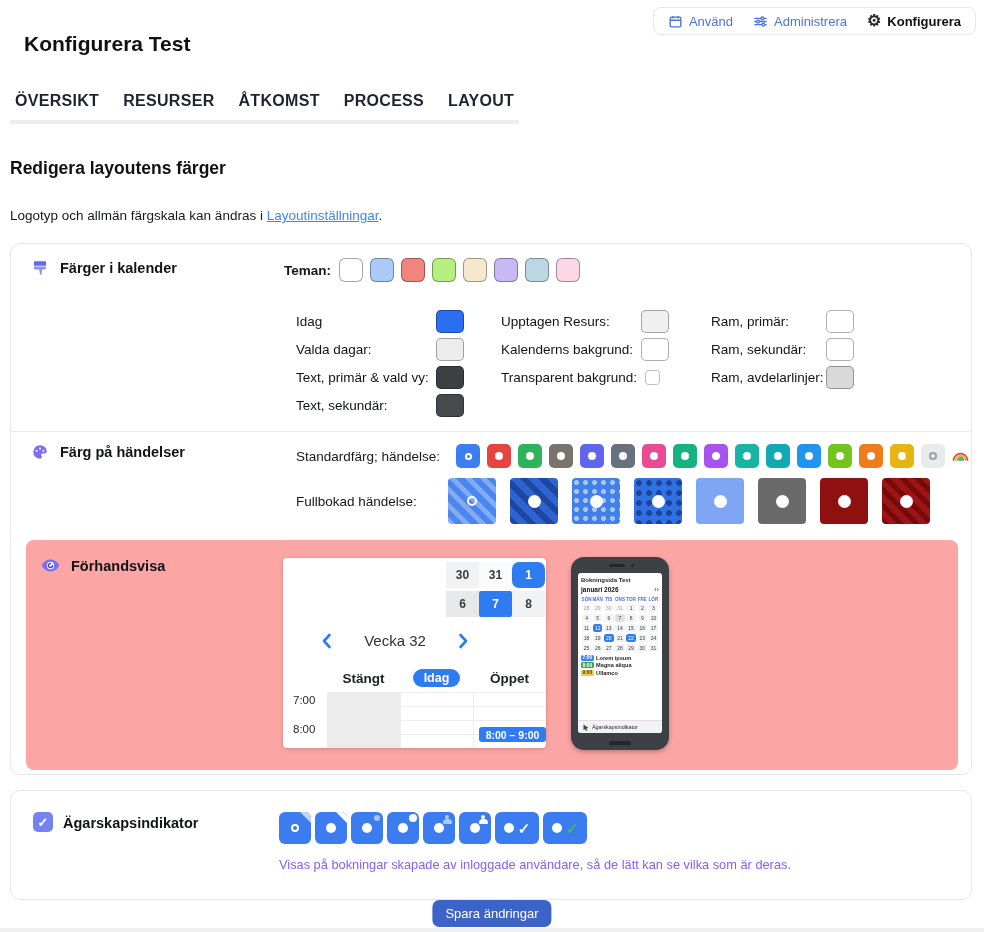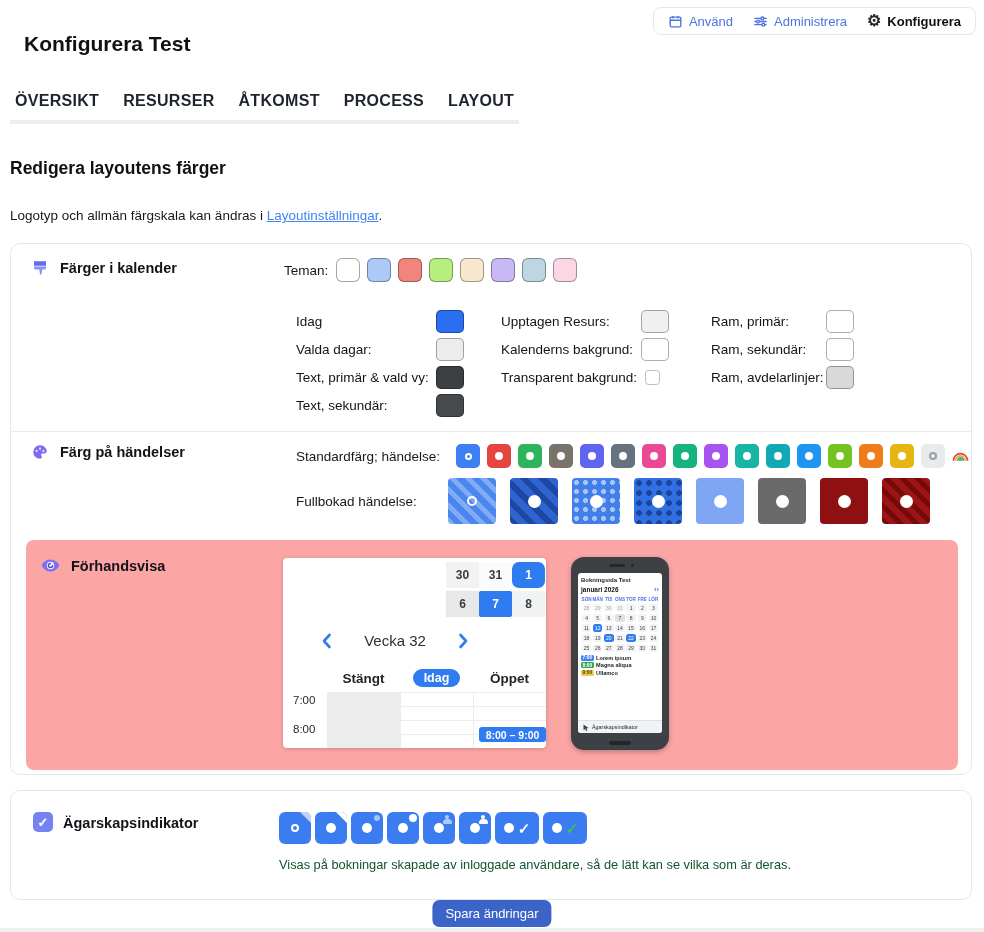--- a/index.html
+++ b/index.html
@@ -35,21 +35,21 @@
   .card{position:absolute;background:#fff;border:1px solid #e4e7ec;border-radius:10px;}
   #card1{left:10px;top:243px;width:962px;height:532px;}
   #card2{left:10px;top:790px;width:962px;height:110px;}
 
   .sec-head{position:absolute;display:flex;align-items:center;gap:11px;font-weight:bold;font-size:14.5px;color:#101318;}
   #head-cal{left:20px;top:15px;}
   #head-events{left:20px;top:199px;}
   #head-preview{left:15px;top:16px;}
 
   
-  .themes-row{position:absolute;left:273px;top:14px;display:flex;align-items:center;gap:8px;font-size:13.5px;}
+  .themes-row{position:absolute;left:273px;top:14px;display:flex;align-items:center;gap:8px;font-size:13.5px;font-weight:bold;}
   .theme-swatches{display:flex;gap:7px;}
   .theme-swatch{width:24px;height:24px;border-radius:6px;border:1px solid rgba(0,0,0,.35);cursor:pointer;}
 
   
   .calendar-fields{position:absolute;top:63px;left:0;right:0;height:118px;}
   .fcol{position:absolute;top:0;display:flex;flex-direction:column;}
   .fcol-0{left:285px;width:168px;}
   .fcol-1{left:490px;width:168px;}
   .fcol-2{left:700px;width:143px;}
   .frow{height:28px;display:flex;align-items:center;justify-content:space-between;}
@@ -156,21 +156,21 @@
   .own-dot-big::after{content:"";position:absolute;top:2px;right:2px;width:8px;height:8px;border-radius:50%;background:#fff;}
   .own-person-small::before{content:"";position:absolute;top:2.5px;right:6px;width:4px;height:4px;border-radius:50%;
     background:rgba(255,255,255,.6);}
   .own-person-small::after{content:"";position:absolute;top:7px;right:3.5px;width:9px;height:4.5px;
     border-radius:4px 4px 1px 1px;background:rgba(255,255,255,.6);}
   .own-person-big::before{content:"";position:absolute;top:2.5px;right:6px;width:4px;height:4px;border-radius:50%;background:#fff;}
   .own-person-big::after{content:"";position:absolute;top:7px;right:3.5px;width:9px;height:4.5px;
     border-radius:4px 4px 1px 1px;background:#fff;}
   .chk{color:#fff;font-weight:bold;font-size:15px;line-height:1;}
   .chk-green{color:#3dc24d;}
-  .own-caption{position:absolute;left:268px;top:66px;font-size:12.8px;color:#14532d;text-align:center;}
+  .own-caption{position:absolute;left:268px;top:66px;font-size:12.8px;color:#8b5cf6;text-align:center;}
 
   .save{position:absolute;left:50%;top:900px;transform:translateX(-50%);background:#3c63c8;color:#fff;font-size:13px;
     padding:6px 13px;border-radius:7px;border:none;font-family:inherit;cursor:pointer;}
   .bottom-strip{position:absolute;left:0;right:0;bottom:0;height:4px;background:#efefef;}
 </style>
 </head>
 <body>
 
 <div class="topnav">
   <div class="tn-item">

